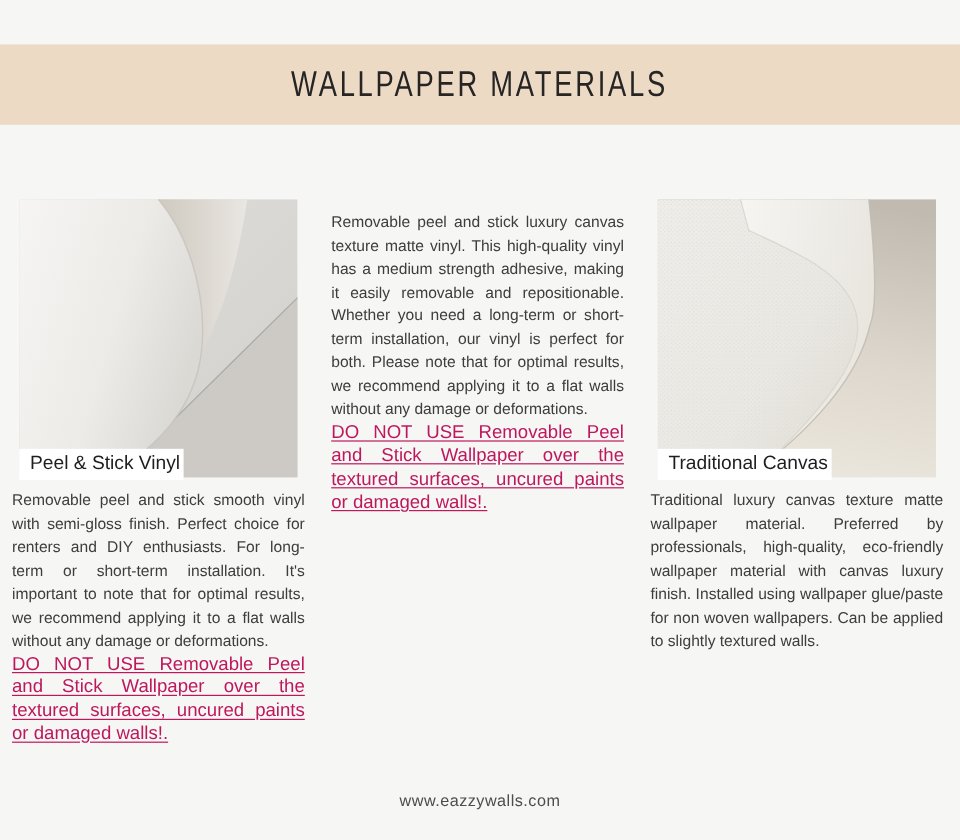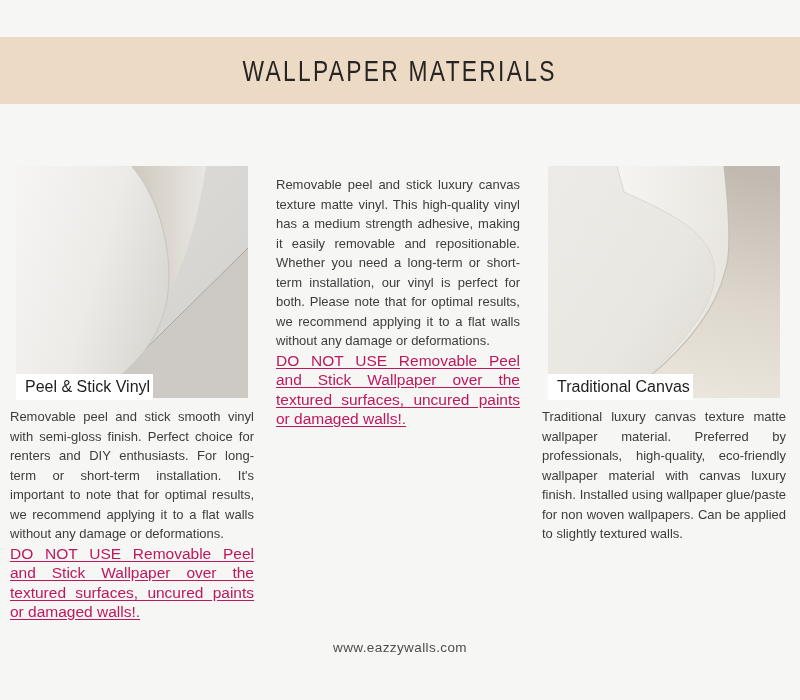--- a/index.html
+++ b/index.html
@@ -68,21 +68,21 @@
     line-height: 19.5px;
     text-align: justify;
     color: #be185d;
     text-decoration: underline;
     text-underline-offset: 2px;
   }
   .warning:empty { display: none; }
 
   .site-footer {
     position: absolute;
-    left: 0; right: 0; top: 640px;
+    left: 0; right: 0; top: 660px;
     text-align: center;
     font-size: 13.5px;
     letter-spacing: 0.4px;
     color: #4d4d4d;
   }
 </style>
 </head>
 <body>
 
 <svg width="0" height="0" style="position:absolute" aria-hidden="true">

